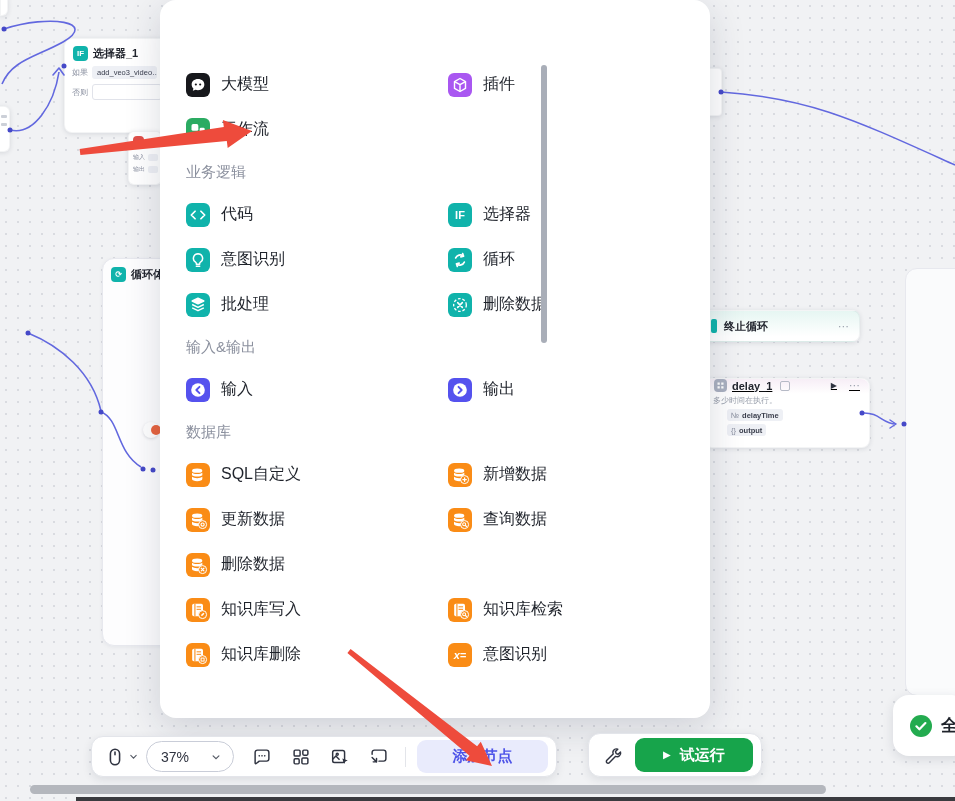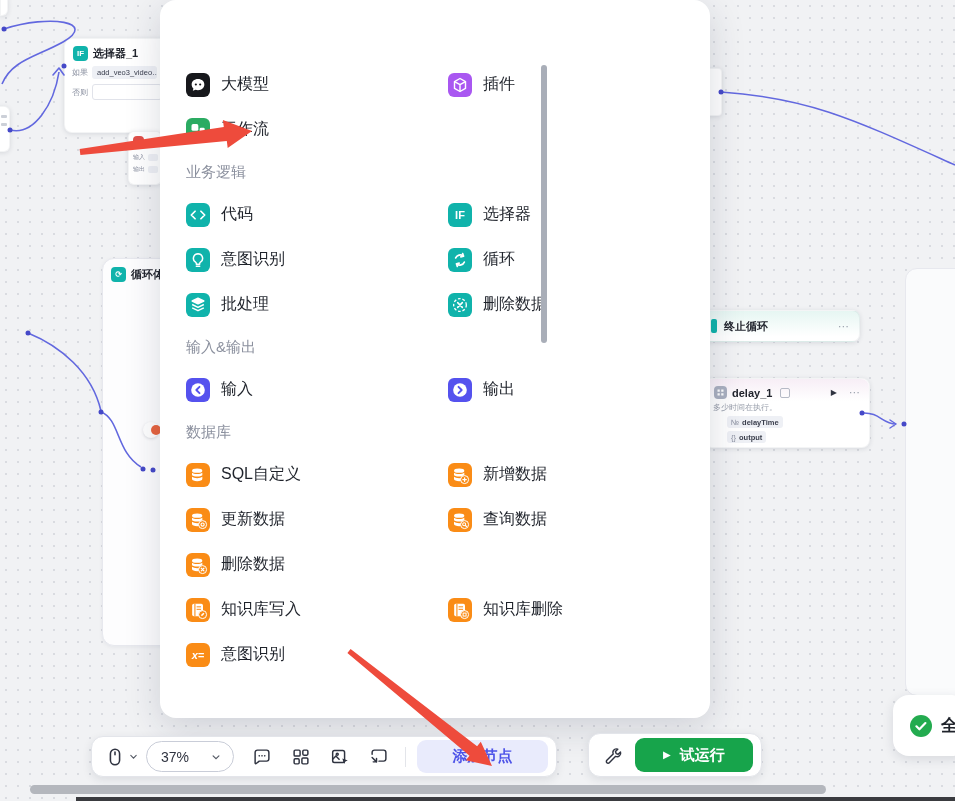--- a/index.html
+++ b/index.html
@@ -181,21 +181,21 @@
 
 <div class="right-container"></div>
 
 <div class="node" style="left:700px;top:310px;width:160px;height:32px;background:linear-gradient(180deg,#e6f6f2,#ffffff 85%);display:flex;align-items:center;padding:0 10px;">
   <span style="width:6px;height:14px;background:#10b3ab;border-radius:2px;margin-right:7px;"></span>
   <span class="node-title">终止循环</span>
   <span style="margin-left:auto;color:#9aa0ac;font-size:11px;">⋯</span>
 </div>
 
 <div class="node" style="left:704px;top:378px;width:166px;height:70px;">
-  <div class="node-hdr" style="padding:7px 9px 2px;background:linear-gradient(180deg,#f7eef6,#ffffff);border-radius:8px 8px 0 0;">
+  <div class="node-hdr" style="padding:0 9px 2px;background:linear-gradient(180deg,#f7eef6,#ffffff);border-radius:8px 8px 0 0;text-decoration:underline;">
     <span class="mini-icon" style="width:13px;height:13px;background:#aab0c0;">
       <svg viewBox="0 0 12 12" width="9" height="9">
           <path d="M2 2h3v3H2zM7 2h3v3H7zM2 7h3v3H2zM7 7h3v3H7z" fill="#fff"></path>
         </svg>
     </span>
     <span class="node-title">delay_1</span>
     <span class="badge-sq"></span>
     <span style="margin-left:auto;color:#2f3340;font-size:8px;">▶</span>
     <span style="color:#9aa0ac;font-size:11px;margin-left:7px;">⋯</span>
   </div>
@@ -403,20 +403,33 @@
           </span>
           <span class="lbl">知识库写入</span>
         </div>
         <div class="item">
           <span class="icn" style="background: rgb(250, 140, 22);">
             <svg viewBox="0 0 24 24">
               <rect x="5" y="4.5" width="13" height="15" rx="2" fill="#fff"></rect>
               <path d="M8.3 4.5v15" stroke="#fa8c16" stroke-width="1.3"></path>
               <path d="M10.8 8.2h4.4M10.8 11.2h4.4" stroke="#fa8c16" stroke-width="1.2" stroke-linecap="round"></path>
               <circle cx="17.5" cy="17.5" r="4.8" fill="#fa8c16" stroke="#fff" stroke-width="1.2"></circle>
+              <circle cx="17" cy="17" r="1.8" fill="none" stroke="#fff" stroke-width="1.3"></circle>
+              <path d="M18.3 18.3l1.5 1.5" stroke="#fff" stroke-width="1.3" stroke-linecap="round"></path>
+            </svg>
+          </span>
+          <span class="lbl">知识库检索</span>
+        </div>
+        <div class="item">
+          <span class="icn" style="background: rgb(250, 140, 22);">
+            <svg viewBox="0 0 24 24">
+              <rect x="5" y="4.5" width="13" height="15" rx="2" fill="#fff"></rect>
+              <path d="M8.3 4.5v15" stroke="#fa8c16" stroke-width="1.3"></path>
+              <path d="M10.8 8.2h4.4M10.8 11.2h4.4" stroke="#fa8c16" stroke-width="1.2" stroke-linecap="round"></path>
+              <circle cx="17.5" cy="17.5" r="4.8" fill="#fa8c16" stroke="#fff" stroke-width="1.2"></circle>
               <rect x="15.7" y="15.7" width="3.6" height="3.6" fill="none" stroke="#fff" stroke-width="1.2"></rect>
             </svg>
           </span>
           <span class="lbl">知识库删除</span>
         </div>
         <div class="item">
           <span class="icn" style="background: rgb(250, 140, 22);">
             <span class="tglyph" style="font-style:italic;">x=</span>
           </span>
           <span class="lbl">意图识别</span>

